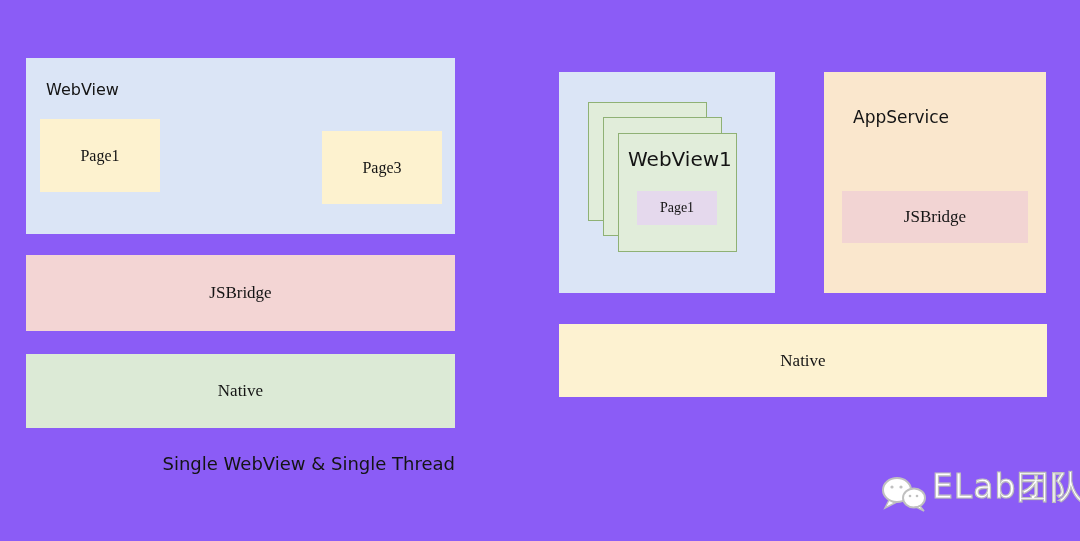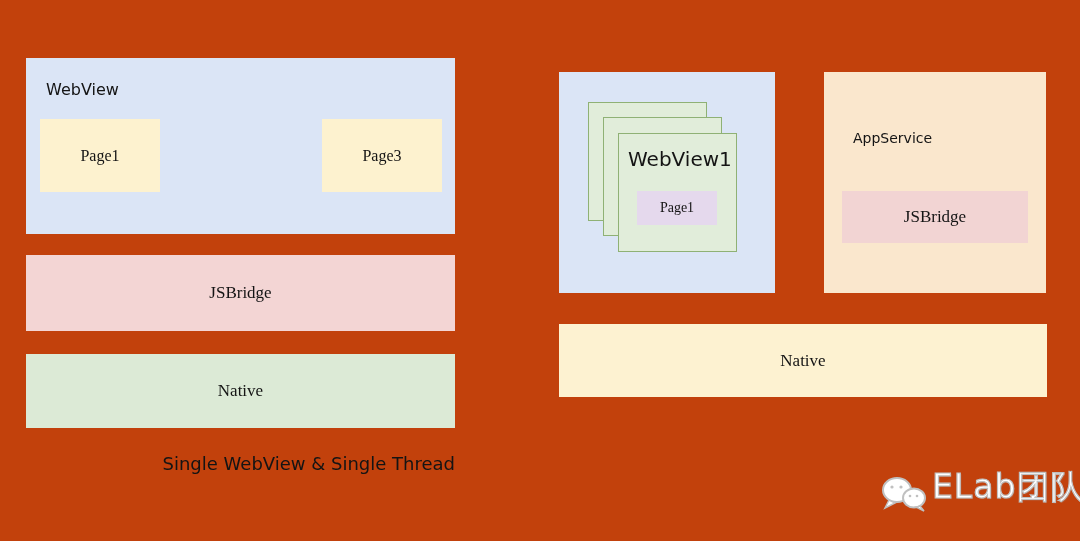--- a/index.html
+++ b/index.html
@@ -1,58 +1,58 @@
 <!DOCTYPE html>
 <html><head>
 <meta charset="utf-8">
 <style>
   html, body { margin: 0; padding: 0; background: #ffffff; }
   .canvas {
     position: relative;
     width: 1080px;
     height: 541px;
-    background: #c2410c;
+    background: #8b5cf6;
     font-family: "DejaVu Sans", sans-serif;
     color: #141414;
     overflow: hidden;
   }
   .abs { position: absolute; }
   .flexc {
     display: flex;
     align-items: center;
     justify-content: center;
     font-family: Liberation Serif, serif;
   }
 
   
   .l-webview-box  { left: 26px;  top: 58px;  width: 429px; height: 176px; background: #dbe5f6; }
   .l-webview-label{ left: 46px;  top: 80px;  font-size: 16px; }
   .l-page         { top: 119px;  width: 120px; height: 73px; background: #fdf2cf; font-size: 16px; }
   .l-page1 { left: 40px; }
   .l-page2 { left: 181px; }
-  .l-page3 { left: 322px; }
+  .l-page3 { left: 322px; margin-top: 12px; }
   .l-jsbridge { left: 26px; top: 255px; width: 429px; height: 76px; background: #f3d5d4; font-size: 17px; }
   .l-native   { left: 26px; top: 354px; width: 429px; height: 74px; background: #dcead6; font-size: 17px; }
   .l-caption  { left: 26px; top: 453px; width: 429px; text-align: right; font-size: 18px; }
 
   
   .r-webviews-box { left: 559px; top: 72px; width: 216px; height: 221px; background: #dbe5f6; }
   .r-card {
     width: 119px; height: 119px;
     background: #e1edda;
     border: 1.5px solid #8fb175;
     box-sizing: border-box;
   }
   .r-card-back  { left: 588px; top: 102px; }
   .r-card-mid   { left: 603px; top: 117px; }
   .r-card-front { left: 618px; top: 133px; }
   .r-card-label { left: 628px; top: 147px; font-size: 20px; }
   .r-page  { left: 637px; top: 191px; width: 80px; height: 34px; background: #e5d9ed; font-size: 14px; }
   .r-appservice       { left: 824px; top: 72px; width: 222px; height: 221px; background: #fae7cd; }
-  .r-appservice-label { left: 853px; top: 130px; font-size: 14px; }
+  .r-appservice-label { left: 853px; top: 107px; font-size: 17px; }
   .r-jsbridge { left: 842px; top: 191px; width: 186px; height: 52px; background: #f2d4d3; font-size: 17px; }
   .r-native   { left: 559px; top: 324px; width: 488px; height: 73px; background: #fdf2d1; font-size: 17px; }
   .r-caption  { left: 838px; top: 463px; transform: translateX(-50%); font-size: 18px; white-space: nowrap; }
 
   
   .watermark {
     left: 880px; top: 467px;
     display: flex;
     align-items: flex-start;
     z-index: 5;

